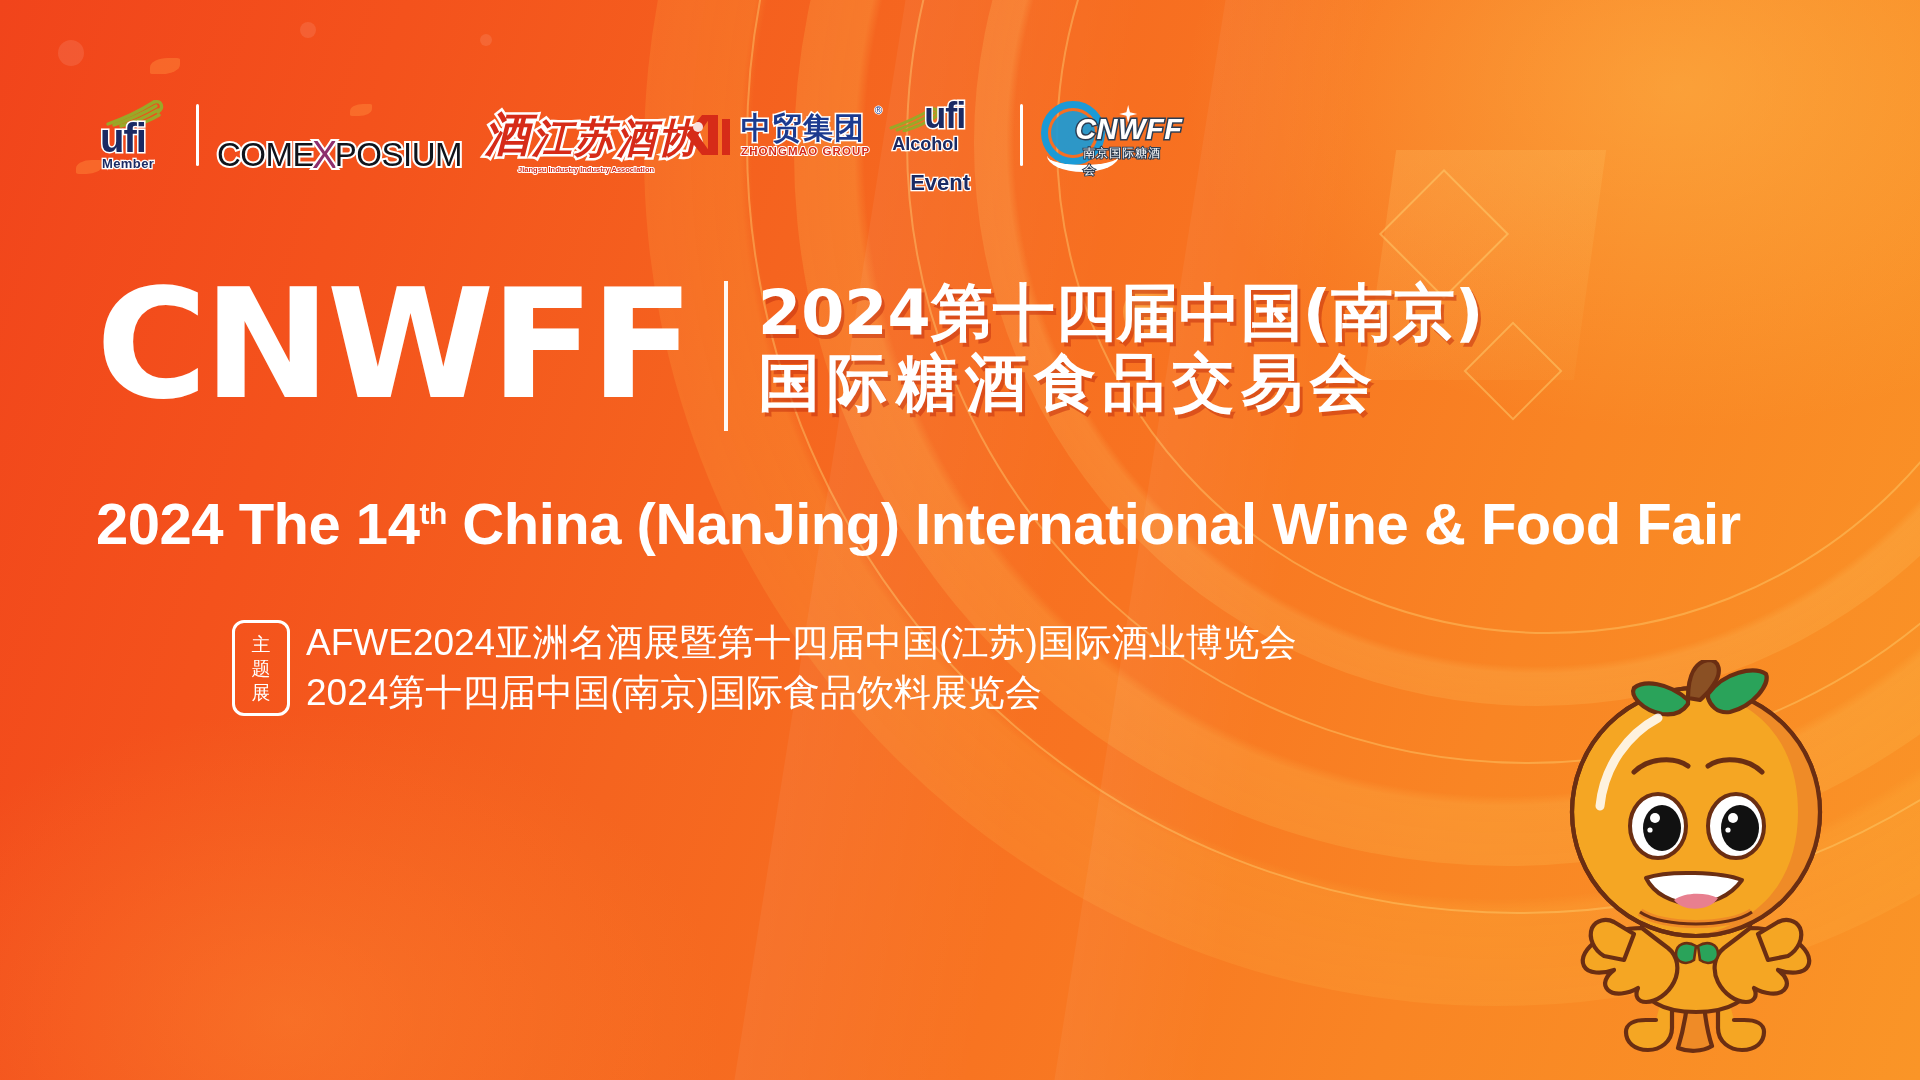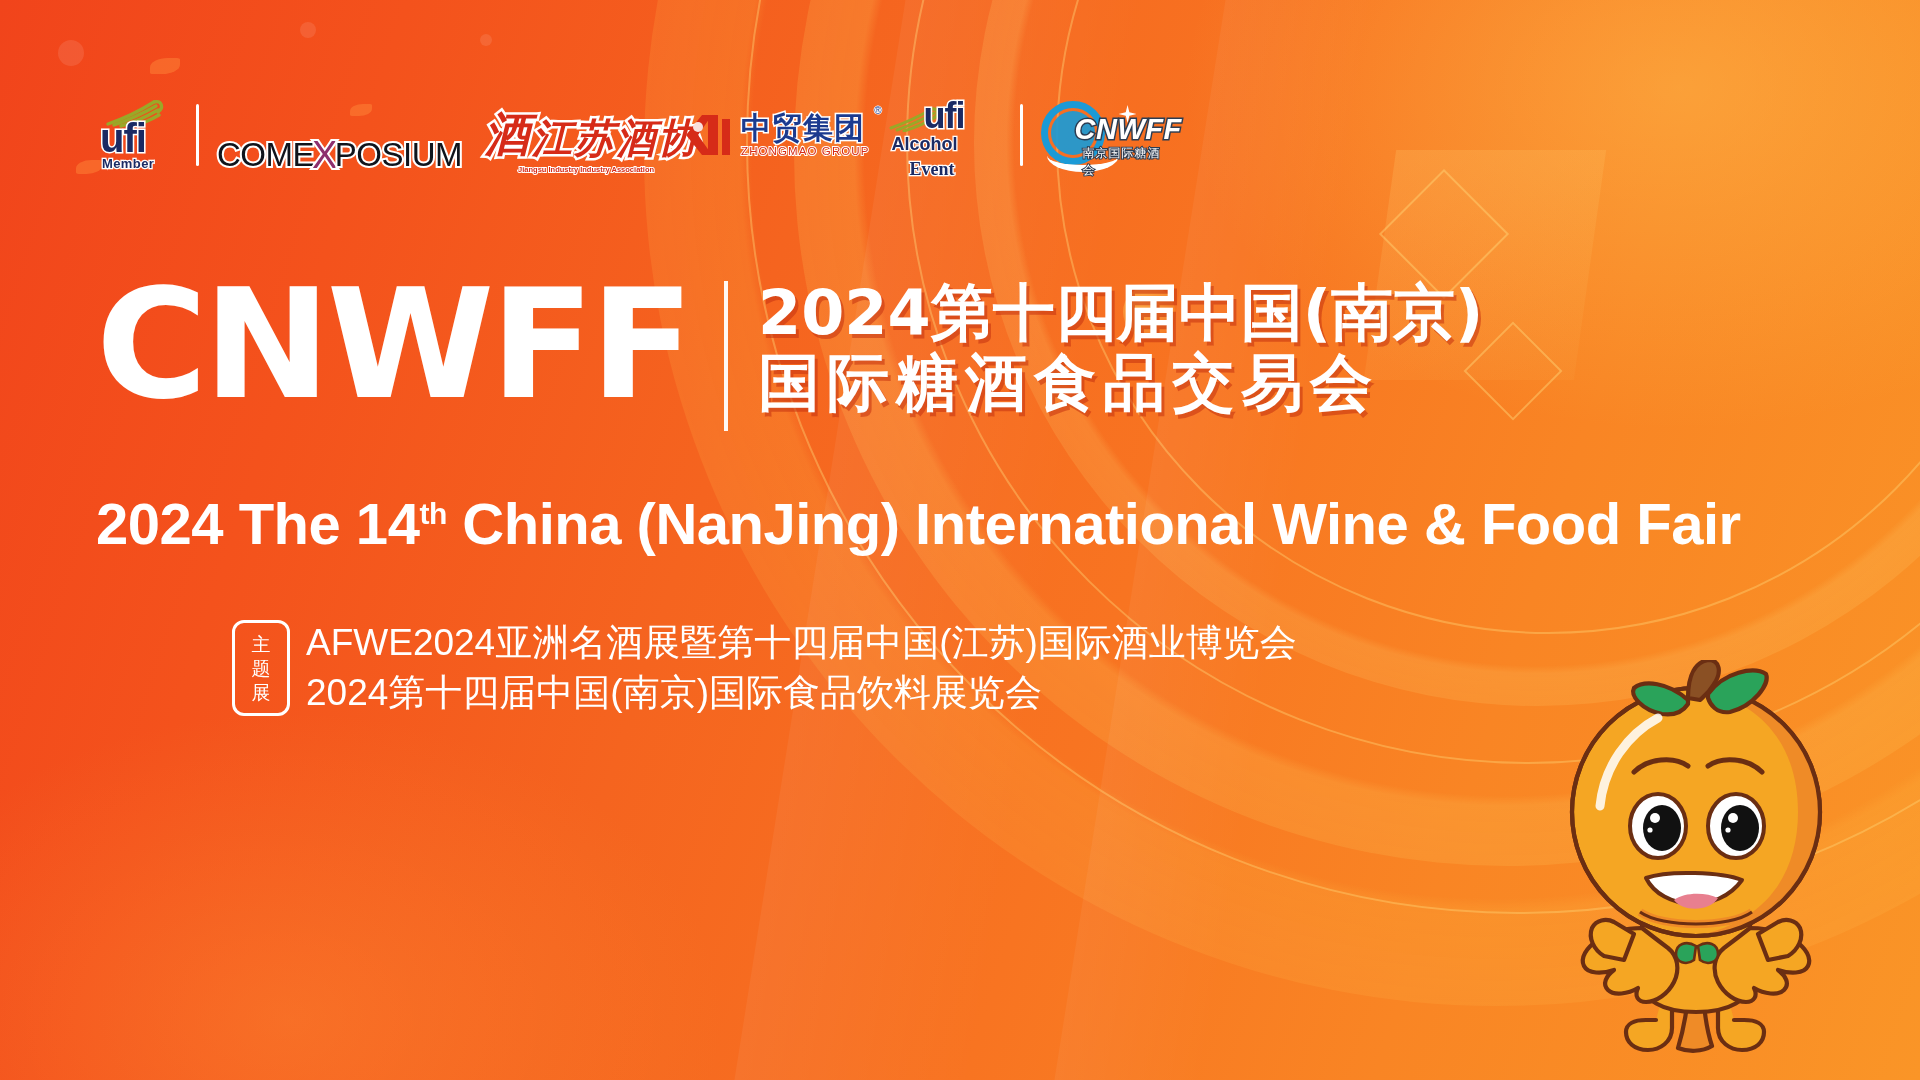--- a/index.html
+++ b/index.html
@@ -73,34 +73,34 @@
   .jsaaEn{position:absolute;left:34px;bottom:-3px;font-size:7.5px;color:#d62b18;
     -webkit-text-stroke:2px #ffffff;paint-order:stroke fill;white-space:nowrap;font-weight:bold;}
 
   
   .zm{position:relative;display:flex;align-items:center;gap:7px;}
   .zmMark{width:52px;height:52px;position:relative;}
   .zmChars{display:flex;flex-direction:column;}
   .zmCn{display:flex;gap:1px;}
   .zmCn span{font-family:"DejaVu Sans","Liberation Sans",sans-serif;font-weight:bold;font-size:30px;
     color:#1b3a8f;-webkit-text-stroke:3px #ffffff;paint-order:stroke fill;line-height:30px;}
-  .zmEn{font-size:11.5px;font-weight:normal;color:#d62b18;letter-spacing:1.1px;margin-top:2px;
+  .zmEn{font-size:11.5px;font-weight:bold;color:#d62b18;letter-spacing:1.1px;margin-top:2px;
     -webkit-text-stroke:2px #ffffff;paint-order:stroke fill;text-align:right;}
   .zmReg{position:absolute;right:-12px;top:-4px;font-size:10px;color:#1b3a8f;
     -webkit-text-stroke:1.5px #ffffff;paint-order:stroke fill;}
 
   
   .ufiApp{position:relative;width:112px;height:78px;}
   .uaWing{position:absolute;left:-2px;top:10px;width:52px;height:26px;}
   .uaWord{position:absolute;left:34px;top:2px;font-weight:bold;font-size:36px;line-height:36px;
     color:#1b2a63;-webkit-text-stroke:3px #ffffff;paint-order:stroke fill;letter-spacing:-1px;}
   .uaL1{position:absolute;left:2px;top:38px;font-size:18px;font-weight:bold;color:#1b2a63;
     -webkit-text-stroke:2.5px #ffffff;paint-order:stroke fill;}
-  .uaL2{position:absolute;left:20px;top:63px;font-size:18px;font-weight:bold;color:#1b2a63;
-    -webkit-text-stroke:2.5px #ffffff;paint-order:stroke fill;font-family:Liberation Serif, serif;}
+  .uaL2{position:absolute;left:20px;top:74px;font-size:22px;font-weight:bold;color:#1b2a63;
+    -webkit-text-stroke:2.5px #ffffff;paint-order:stroke fill;}
 
   
   .cnwffLogo{position:relative;width:124px;height:72px;}
   .cnGlobe{position:absolute;left:0;top:2px;width:64px;height:64px;border-radius:50%;
     border:7px solid #1b9ad6;box-sizing:border-box;}
   .cnGlobeInner{position:absolute;left:10px;top:12px;width:44px;height:44px;border-radius:50%;
     background:#1b9ad6;opacity:.92;}
   .cnSwoosh{position:absolute;left:6px;top:40px;width:72px;height:26px;
     border-bottom:7px solid #ffffff;border-radius:0 0 60% 60%;}
   .cnTxt{position:absolute;left:34px;top:14px;font-weight:bold;font-size:29px;color:#ffffff;

